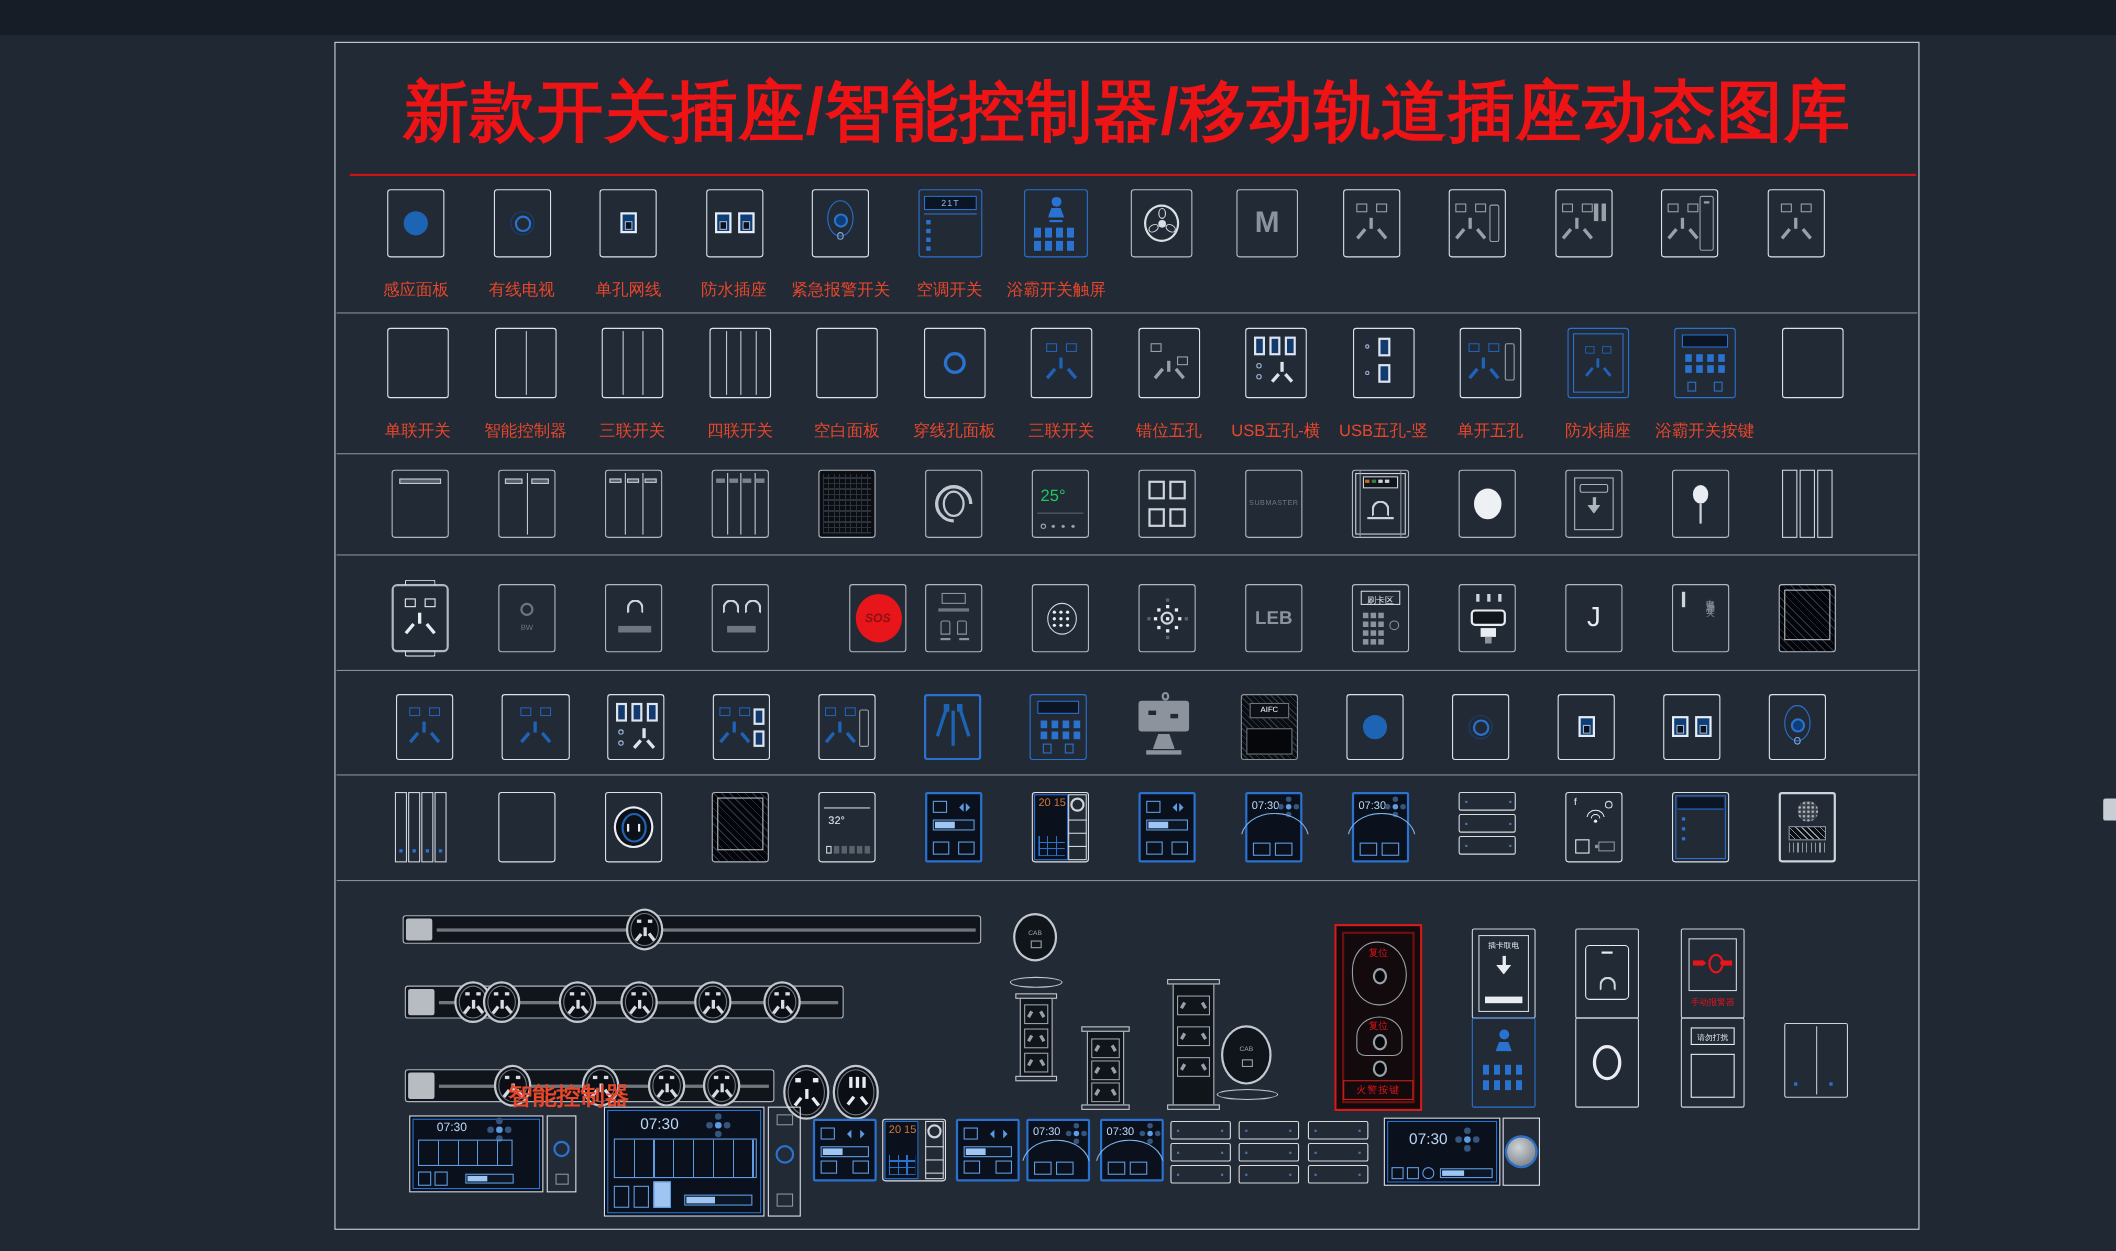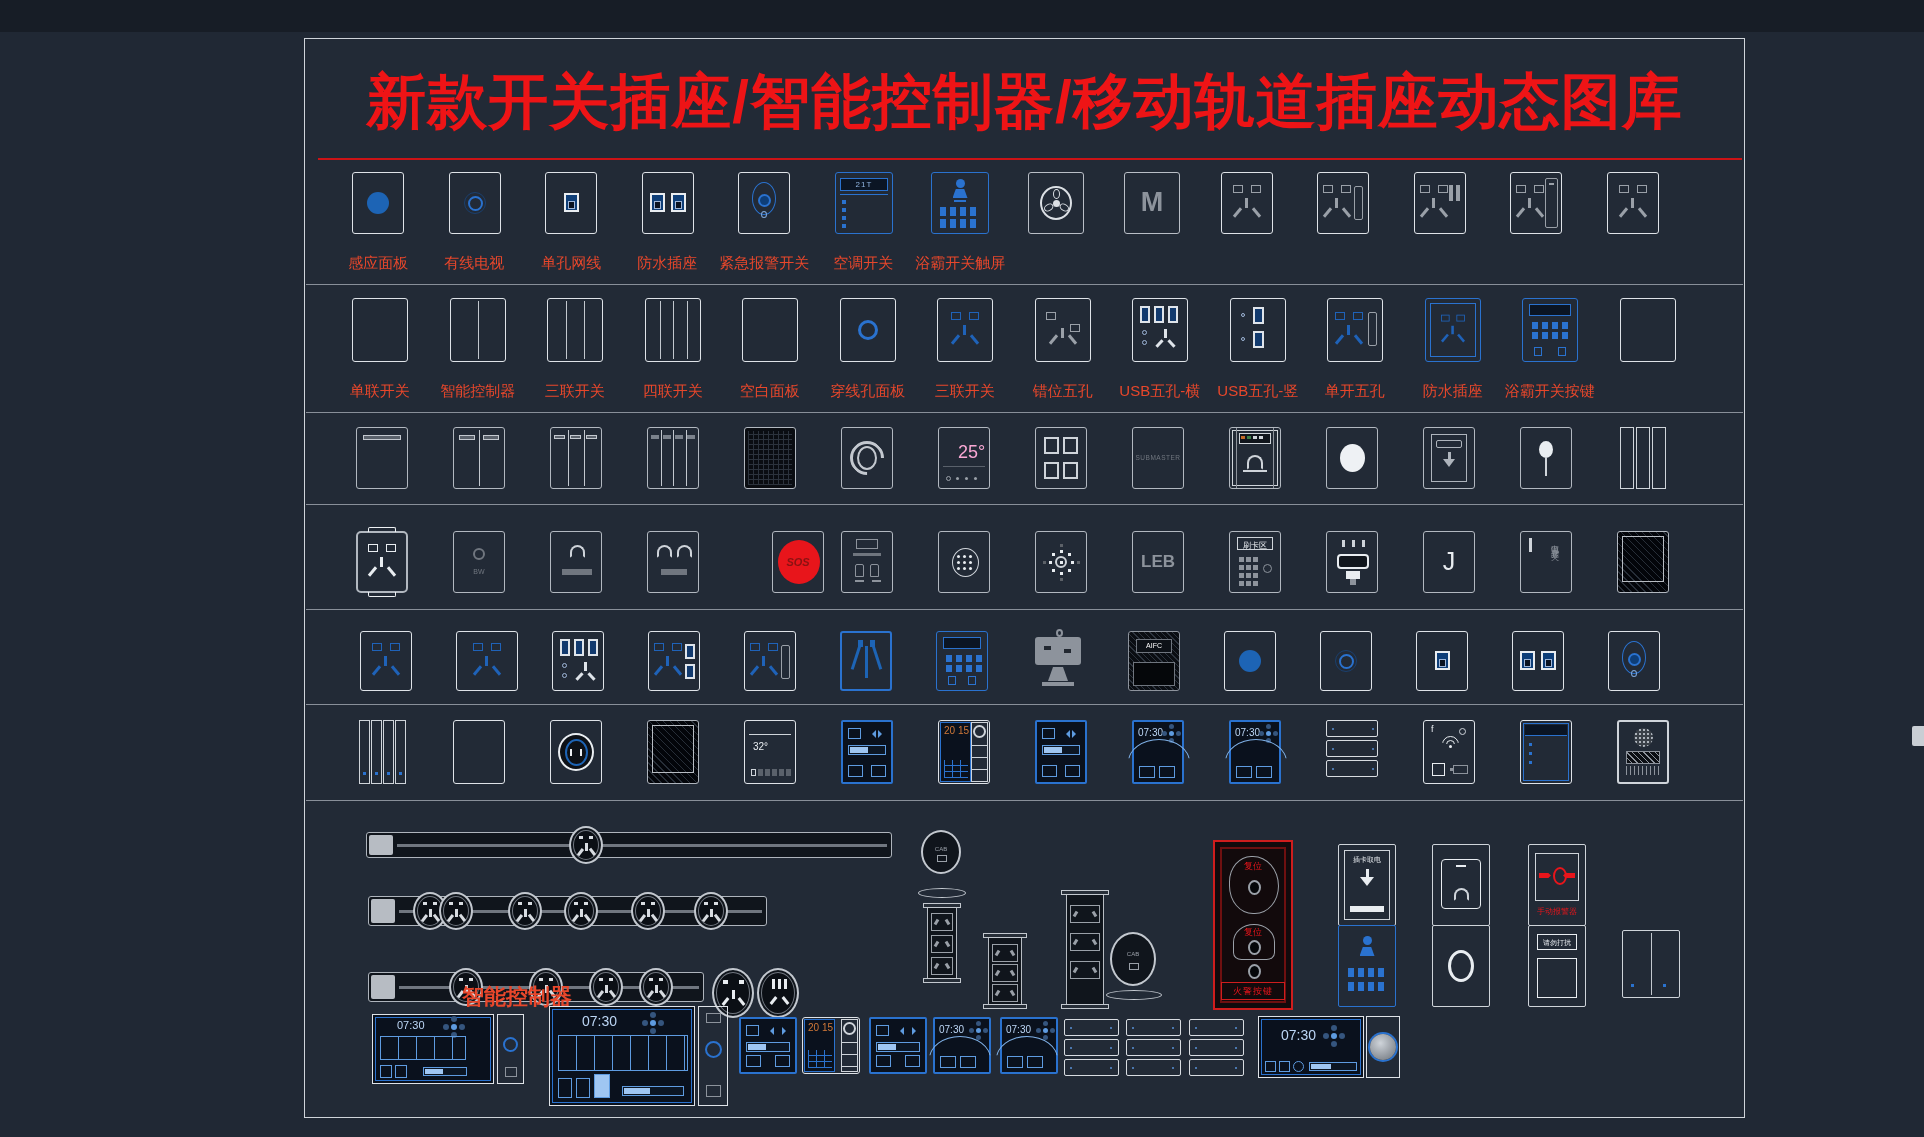--- a/index.html
+++ b/index.html
@@ -105,21 +105,21 @@
   .k-gang3-vert{border:none;} .k-gang4-vert{border:none;}
   .k-gang3-vert i.vsl{top:0;bottom:0;width:14px;border:1.2px solid #cfd4da;}
   .k-gang3-vert i.vsl.a{left:3px;} .k-gang3-vert i.vsl.b{left:19px;} .k-gang3-vert i.vsl.c{left:35px;}
   .k-gang4-vert i.vsl{top:0;bottom:0;width:11px;border:1.2px solid #cfd4da;}
   .k-gang4-vert i.vsl.a{left:3px;} .k-gang4-vert i.vsl.b{left:15px;} .k-gang4-vert i.vsl.c{left:27px;} .k-gang4-vert i.vsl.d{left:39px;}
   .k-gang4-vert i.bd{left:7px;bottom:9px;width:3px;height:3px;background:#2a72cf;box-shadow:12px 0 #2a72cf,24px 0 #2a72cf,36px 0 #2a72cf;}
   .k-weave{background:#0a0d12;border-color:#3a414b;}
   .k-weave i.wv{left:3px;top:3px;right:3px;bottom:3px;background:repeating-linear-gradient(90deg,#2c333d 0 1px,transparent 1px 5px),repeating-linear-gradient(0deg,#2c333d 0 1px,transparent 1px 5px);}
   .k-knob i.kn{left:50%;top:50%;width:34px;height:34px;margin:-17px;border:3px solid #c3c8cf;border-radius:50%;border-bottom-color:transparent;transform:rotate(-45deg);}
   .k-knob i.kn2{left:50%;top:50%;width:20px;height:24px;margin:-12px -10px;border:2px solid #c3c8cf;border-radius:50%;}
-  .k-thermo span.txt{left:19px;top:14px;font-size:18px;color:#f9a8d4;}
+  .k-thermo span.txt{left:7px;top:14px;font-size:15px;color:#22c55e;}
   .k-thermo i.tl{left:4px;top:38px;right:4px;height:1px;background:#5a616b;}
   .k-thermo i.td{left:7px;bottom:7px;width:5px;height:5px;border:1px solid #9aa0a8;border-radius:50%;box-shadow:9px 0 0 -1px #9aa0a8,18px 0 0 -1px #9aa0a8,27px 0 0 -1px #9aa0a8;}
   .k-windows4 i.w4{width:15px;height:17px;border:2px solid #cfd4da;}
   .k-windows4 i.w4.a{left:8px;top:9px;} .k-windows4 i.w4.b{right:8px;top:9px;}
   .k-windows4 i.w4.c{left:8px;bottom:9px;} .k-windows4 i.w4.d{right:8px;bottom:9px;}
   .k-submaster span.txt{left:0;top:50%;width:100%;margin-top:-4px;text-align:center;font-size:6.5px;color:#70767f;letter-spacing:.5px;}
   .k-leb span.txt{left:0;top:50%;width:100%;margin-top:-10px;text-align:center;font-size:17px;font-weight:bold;color:#8d939c;}
   .k-bell-frame i.bf{left:2px;top:2px;right:2px;bottom:2px;border:1px solid #cfd4da;}
   .k-bell-frame i.vr{left:6px;top:0;bottom:0;width:1px;background:#8d939c;}
   .k-bell-frame i.vr.r{left:auto;right:6px;}

